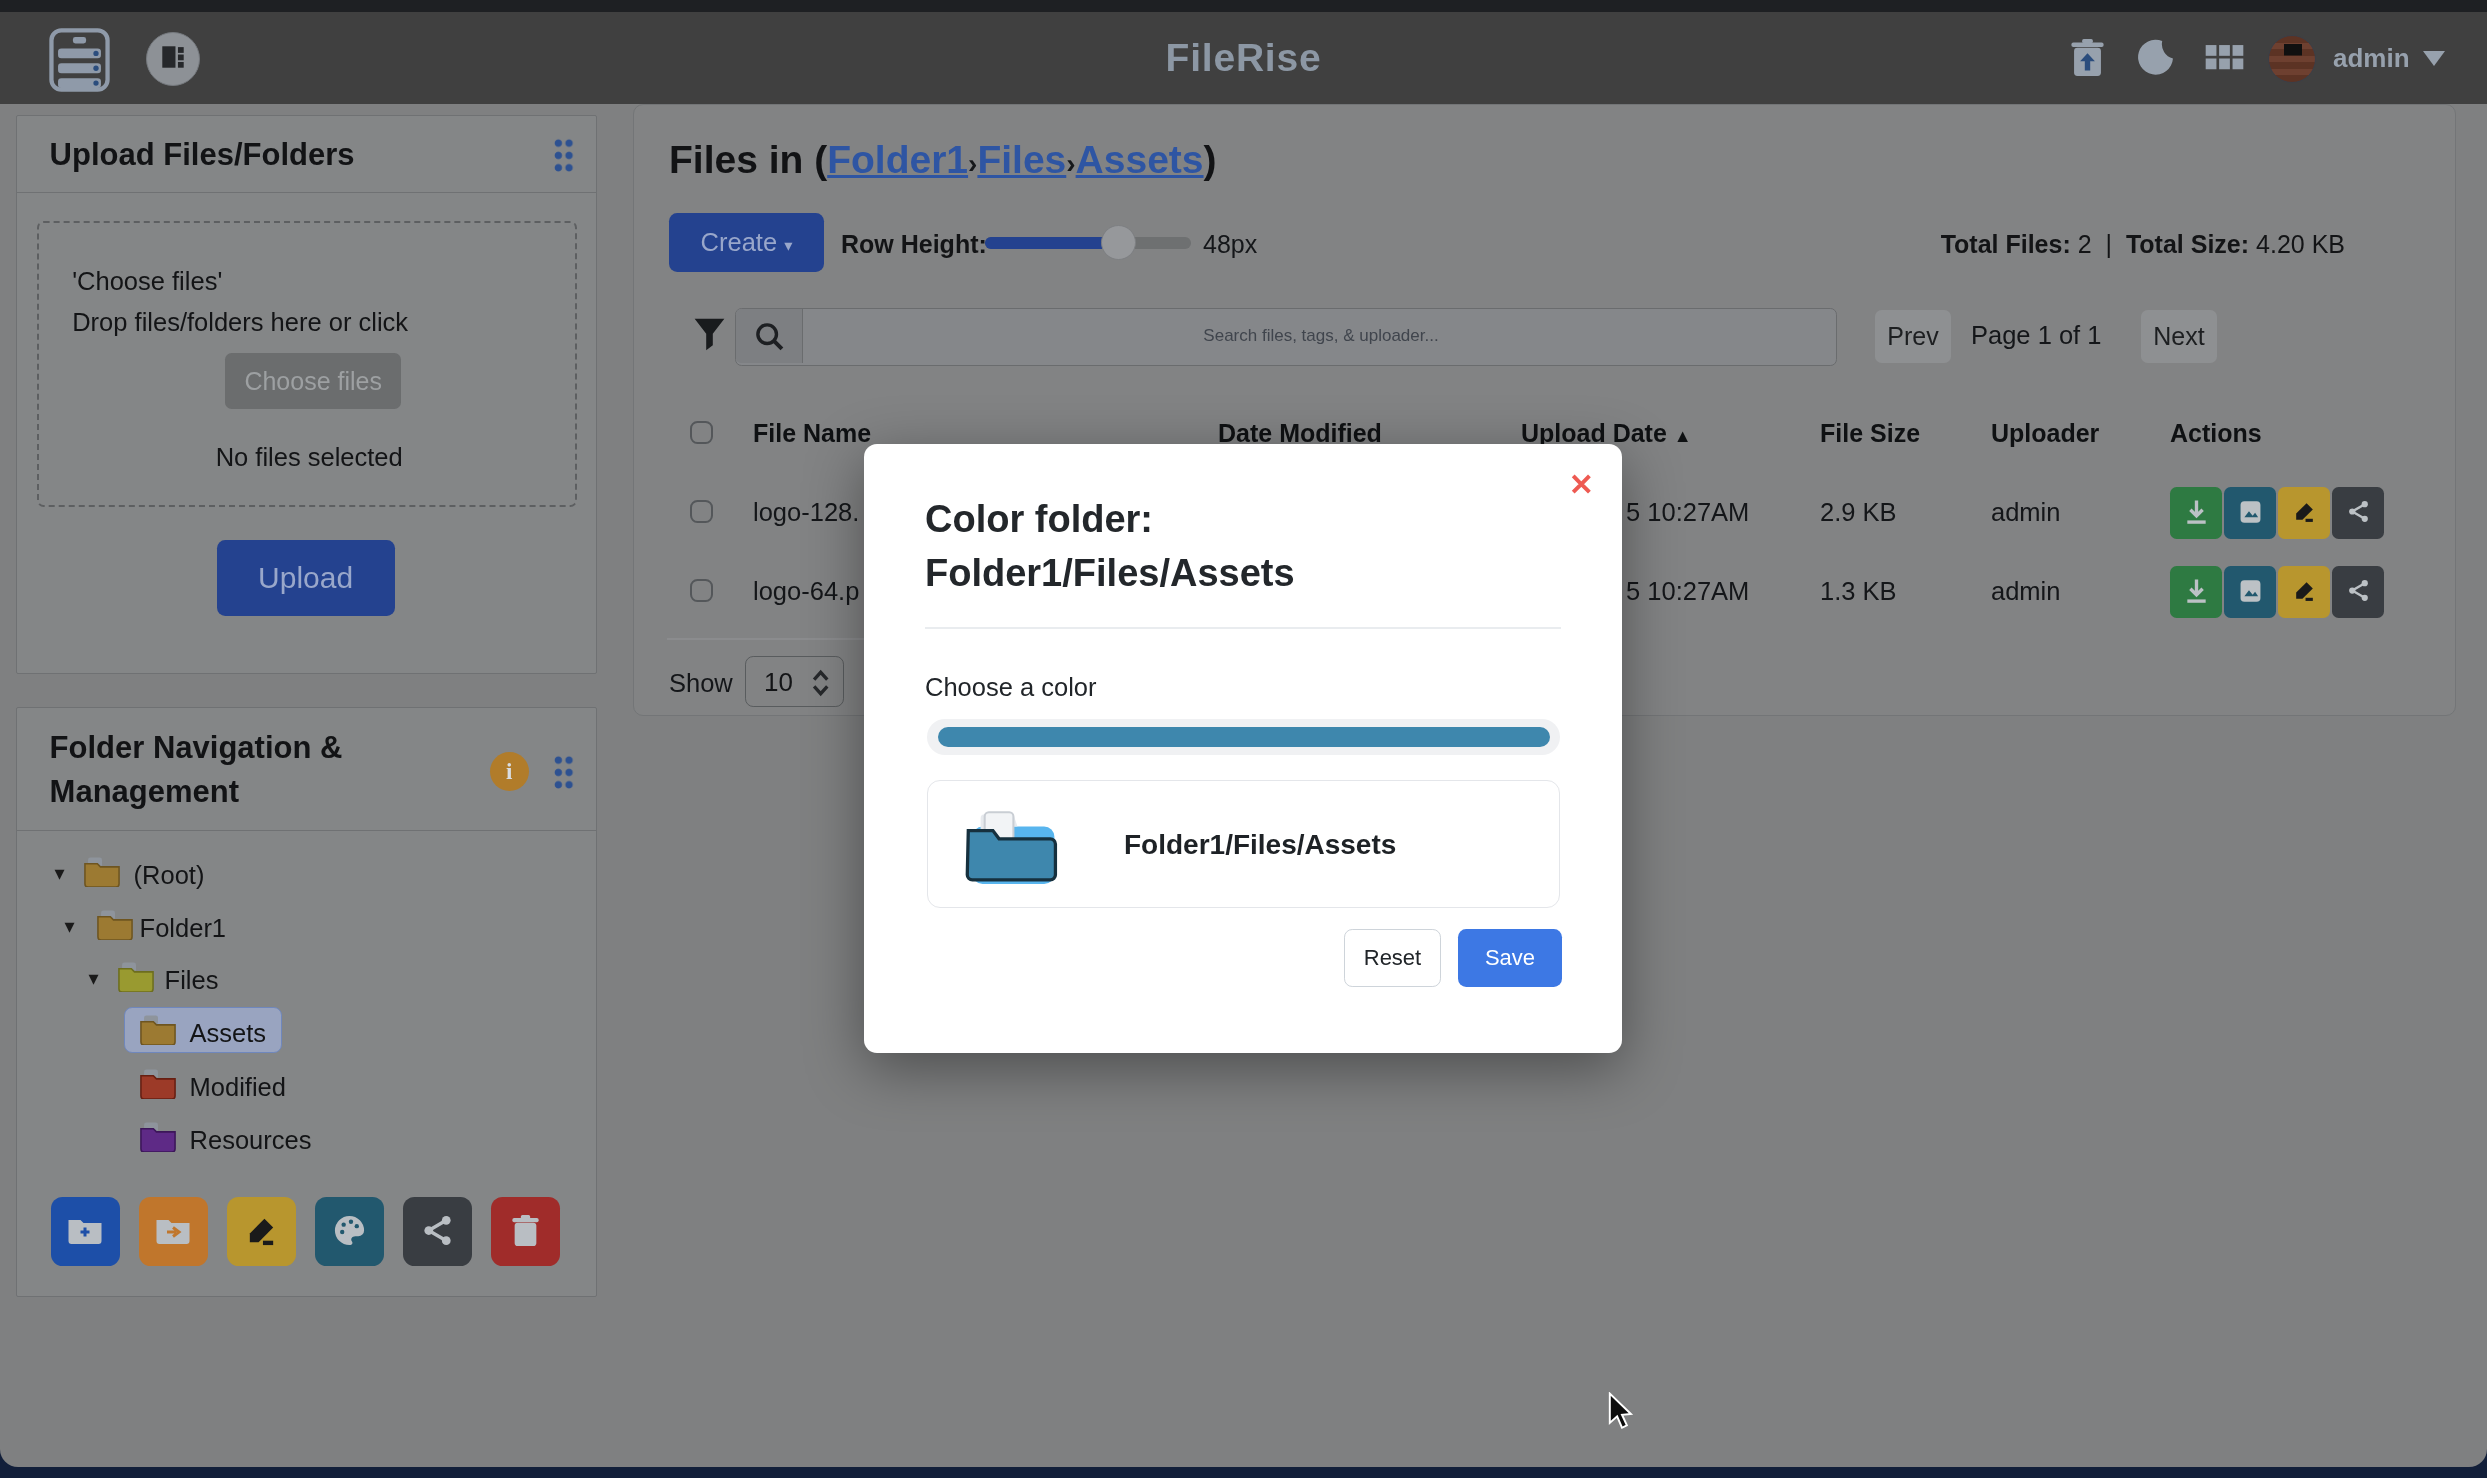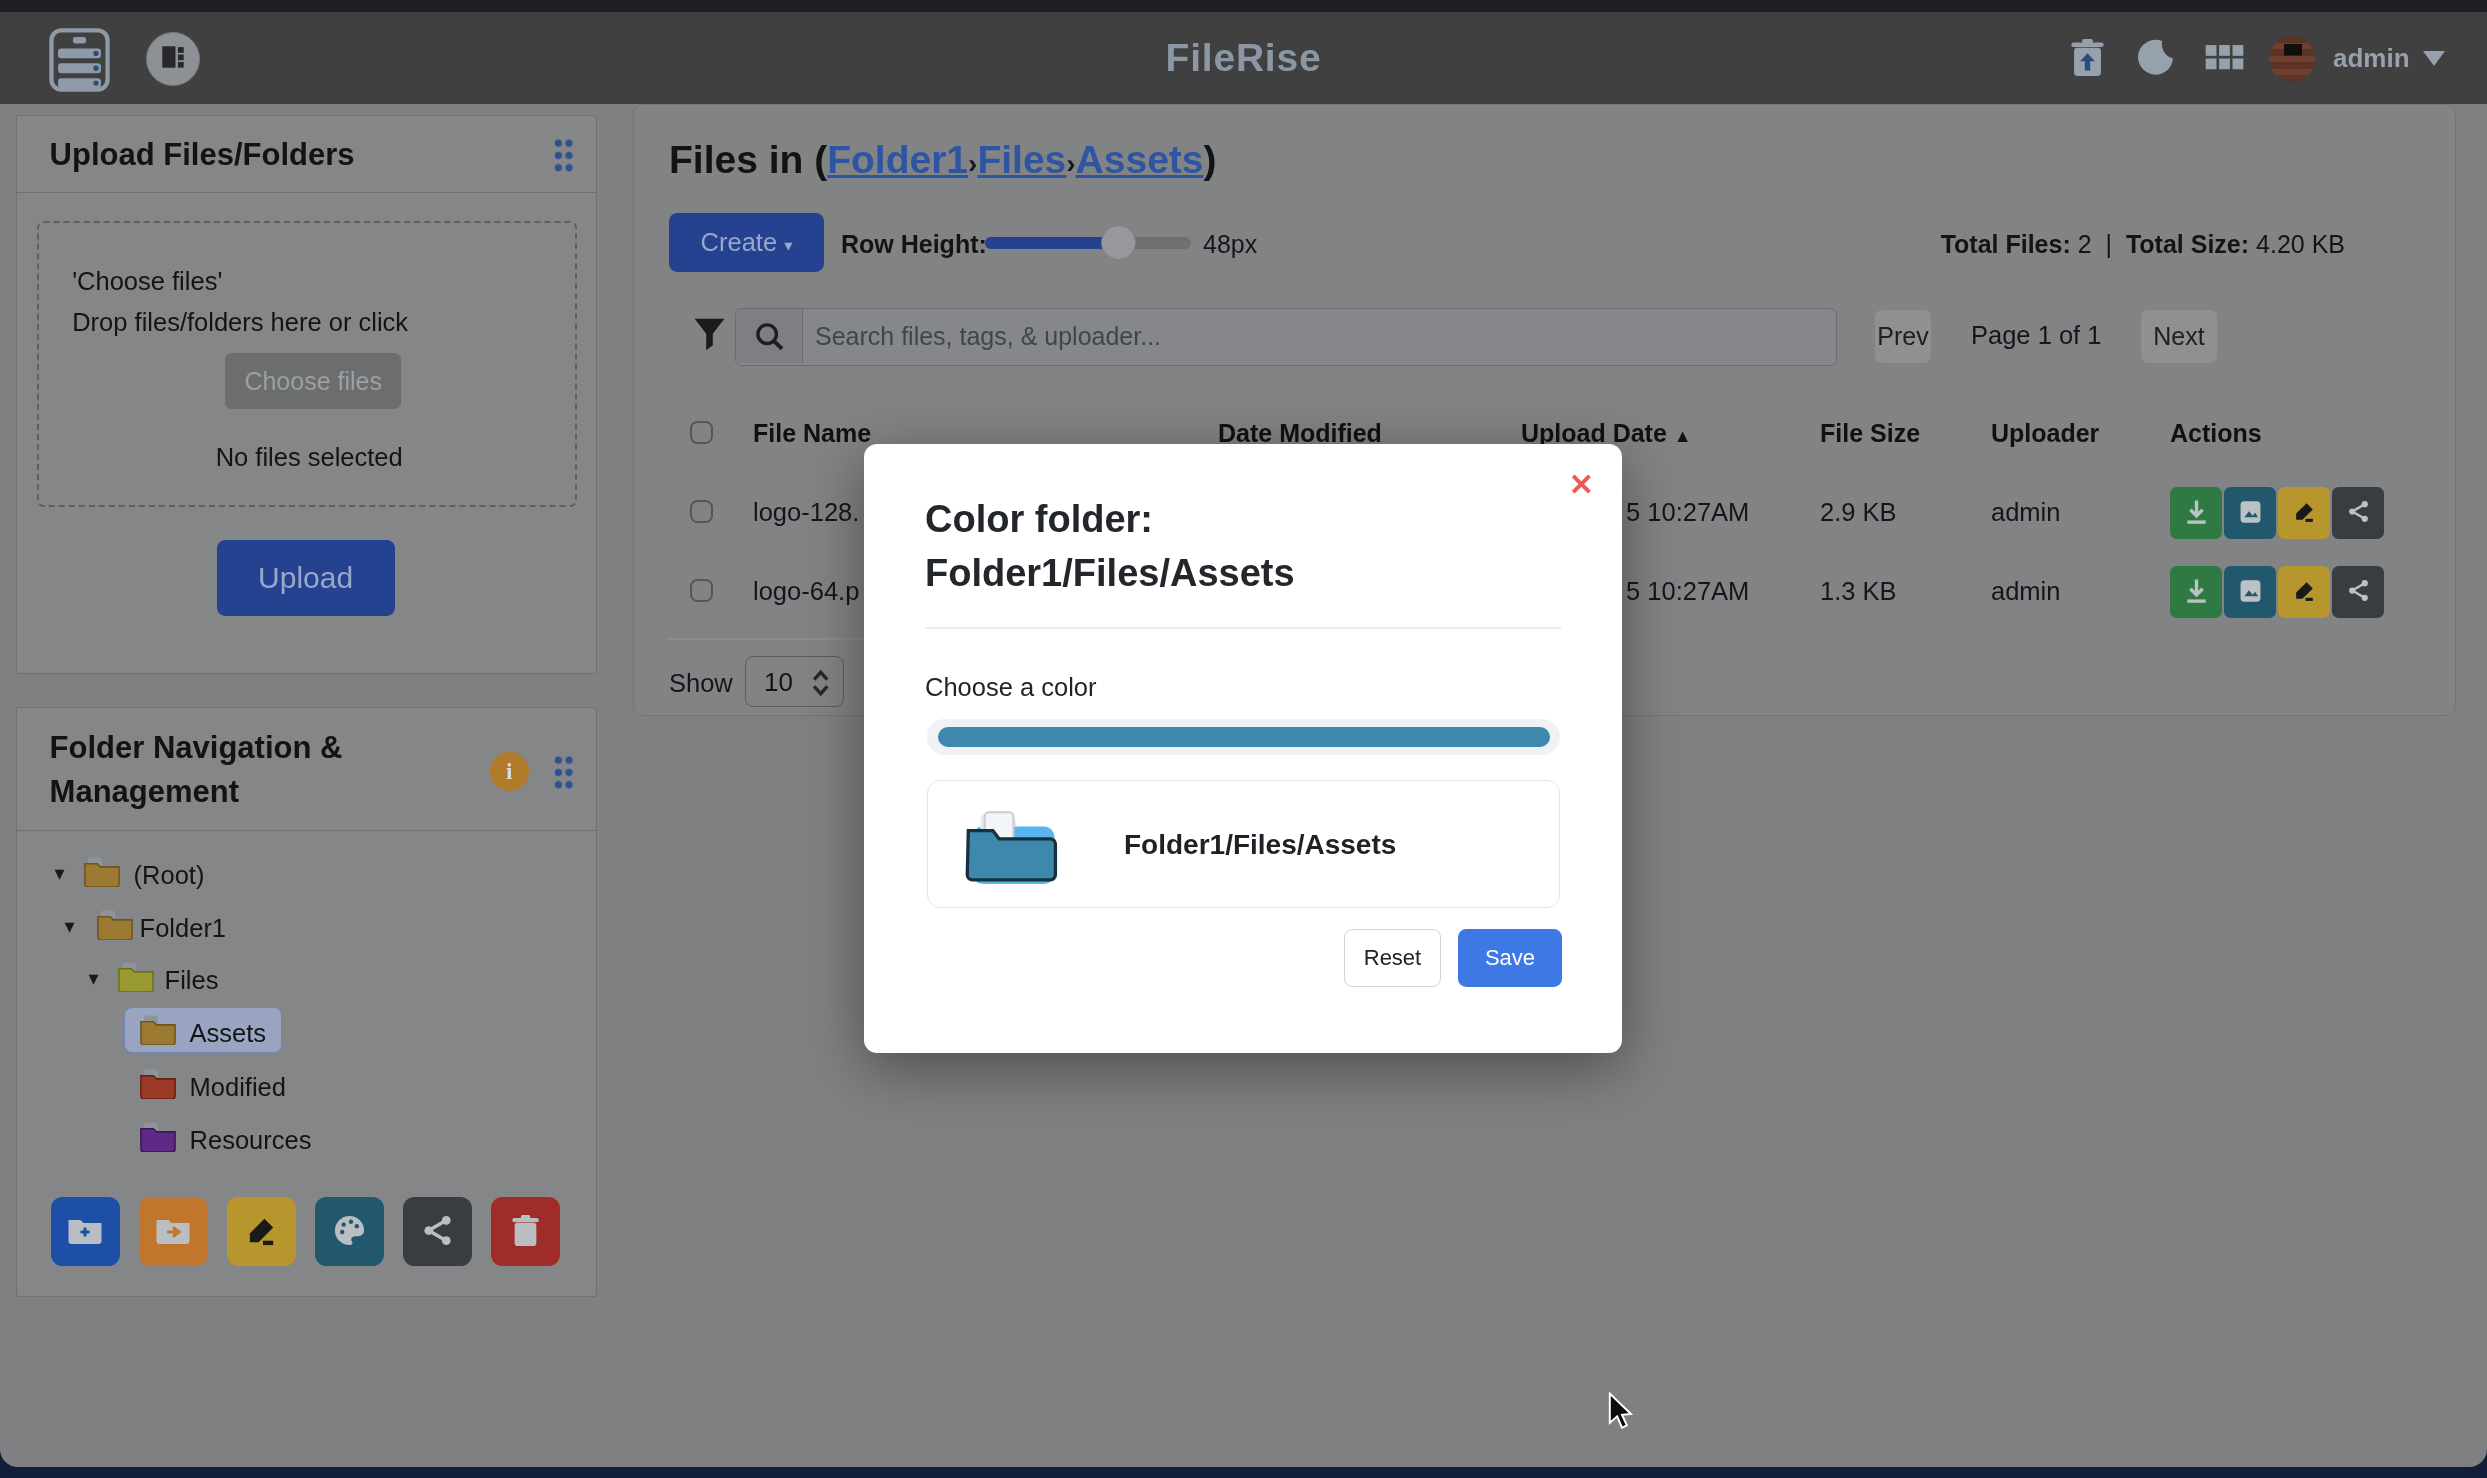--- a/index.html
+++ b/index.html
@@ -54,21 +54,21 @@
   .pillbtn { background:#8e9092; border:none; border-radius:6.6px; color:#1d1f21; font-size:25px; }
   .th { position:absolute; font-size:25px; font-weight:700; color:#0f1113; }
   .td { position:absolute; font-size:25px; color:#141619; }
   .cb { position:absolute; width:23px; height:23px; border:2.5px solid #54575a; border-radius:7.4px; background:transparent; }
   .rabtn { position:absolute; width:52px; height:52px; border:none; border-radius:6.6px; }
   .search-wrap { position:absolute; left:734px; top:308px; width:1102px; height:58px;
                  background:#85878a; border:1.6px solid #6a6c6e; border-radius:6.6px; }
   .search-seg { position:absolute; left:0; top:0; width:67px; height:54px; background:#7d7f82;
                 border-right:1.6px solid #6a6c6e; border-radius:5px 0 0 5px; }
   .search-input { position:absolute; left:79px; top:1.6px; width:1012px; height:51px; background:transparent;
-                  border:none; outline:none; font-size:25px; color:#ffffff; }
+                  border:none; outline:none; font-size:17px; color:#ffffff;text-align:center; }
   .search-input::placeholder { color:#40454d; opacity:1; }
   .slider-track { position:absolute; height:11.5px; background:#6e7071; border-radius:5.8px; }
   .slider-fill  { position:absolute; height:11.5px; background:#24428f; border-radius:5.8px; }
   .slider-thumb { position:absolute; width:35px; height:35px; border-radius:50%; background:#96989b; border:1.6px solid #7d7f82; }
   .show-select { position:absolute; border:1.6px solid #595c5e; border-radius:8.2px; background:transparent; }
 
   
   .modal { position:absolute; left:864px; top:444px; width:758px; height:609px; background:#ffffff;
            border-radius:13px; box-shadow:0 15px 58px rgba(0,0,0,.40); z-index:10; }
   .modal-close { position:absolute; right:28px; top:23px; font-size:30px; font-weight:700; color:#ee5a52;
@@ -282,21 +282,21 @@
     </svg>
     <div class="search-wrap" style="left:101px;top:203px">
       <span class="search-seg">
         <svg style="position:absolute;left:18px;top:11.5px" width="31" height="31" viewBox="0 0 20 20">
           <circle cx="8.5" cy="8.5" r="6" fill="none" stroke="#1d1f22" stroke-width="2.2"></circle>
           <path d="M13 13 L18 18" stroke="#1d1f22" stroke-width="2.6"></path>
         </svg>
       </span>
       <input class="search-input" type="text" placeholder="Search files, tags, &amp; uploader..." style="">
     </div>
-    <button class="pillbtn abs" style="left:1241px;top:205px;width:56px;height:53px">Prev</button>
+    <button class="pillbtn abs" style="left:1241px;top:205px;width:76px;height:53px">Prev</button>
     <span class="td" style="left:1337px;top:216px;font-size:25.5px">Page 1 of 1</span>
     <button class="pillbtn abs" style="left:1507px;top:205px;width:76px;height:53px">Next</button>
 
     <span class="cb" style="left:56px;top:316px"></span>
     <span class="th" style="left:119px;top:314px">File Name</span>
     <span class="th" style="left:584px;top:314px">Date Modified</span>
     <span class="th" style="left:887px;top:314px">
       <span>Upload Date</span>
       <span style="font-size:18px">▲</span>
     </span>

